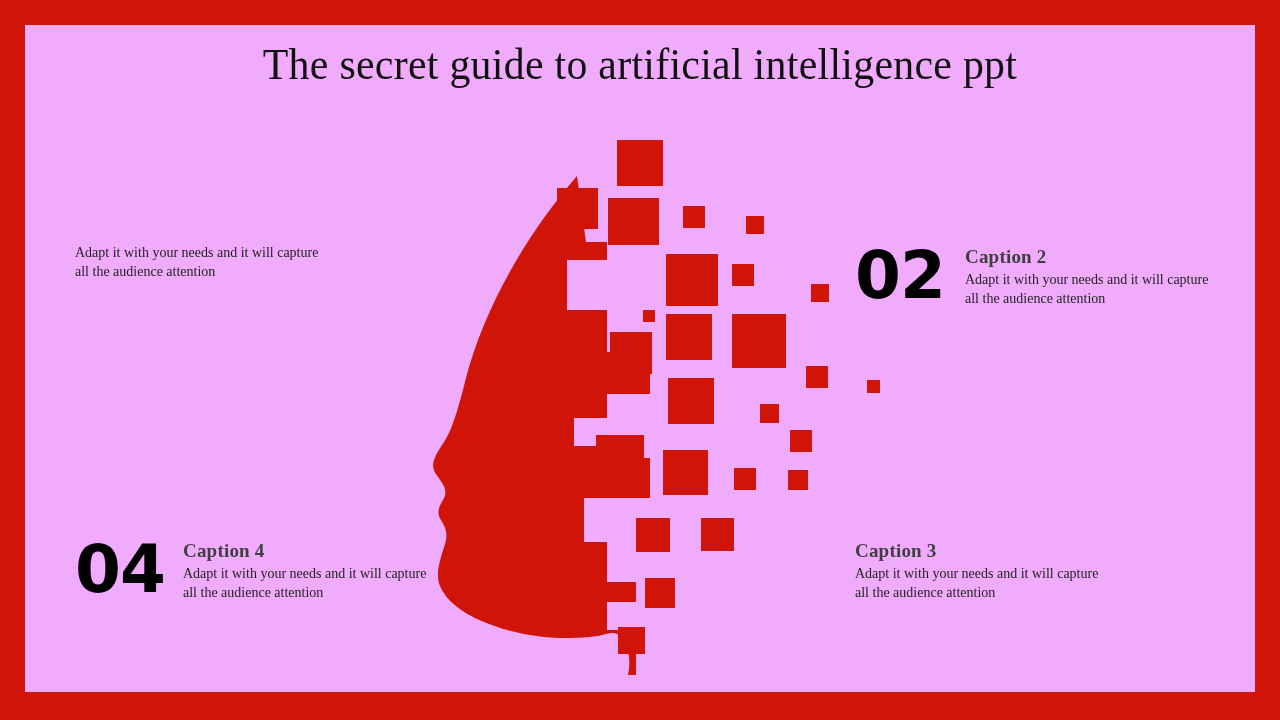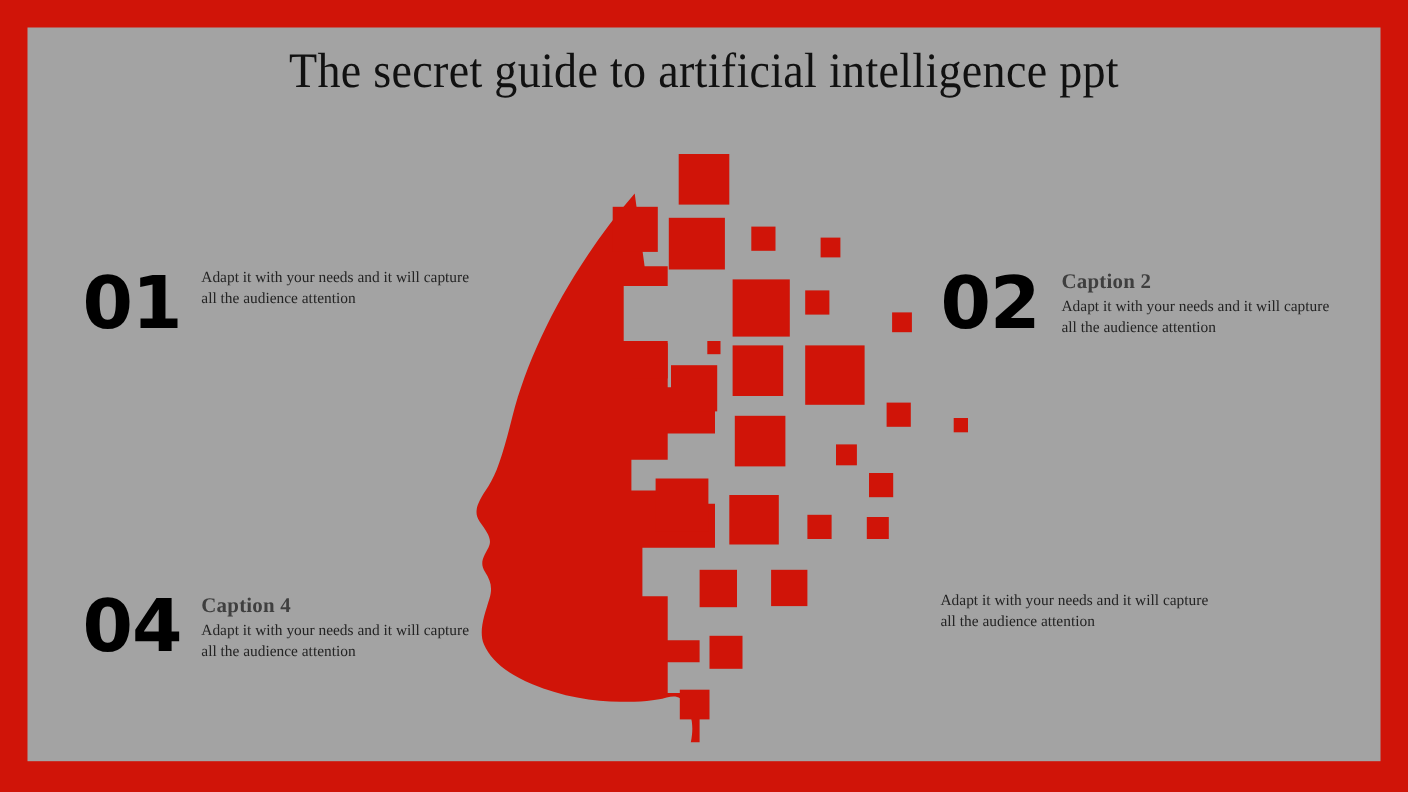--- a/index.html
+++ b/index.html
@@ -21,21 +21,21 @@
     height: 720px;
     background: #d01408;   
     box-sizing: border-box;
   }
   #canvas {
     position: absolute;
     left: 25px;
     top: 25px;
     width: 1230px;
     height: 667px;
-    background: #a3a3a3;
+    background: #f0abfc;
     overflow: hidden;
   }
 
   
   #title {
     position: absolute;
     left: 0;
     top: 10px;
     width: 1230px;
     text-align: center;
@@ -105,21 +105,20 @@
 </style>
 </head>
 <body>
 
 <div id="slide">
   <div id="canvas">
 
     <div id="title">The secret guide to artificial intelligence ppt</div>
 
     <div class="block left row-top">
-      <div class="num">01</div>
       <div class="txtwrap">
         <p class="cap-body">Adapt it with your needs and it will capture all the audience attention</p>
       </div>
     </div>
 
     <div class="block right row-top">
       <div class="num">02</div>
       <div class="txtwrap">
         <p class="cap-head">Caption 2</p>
         <p class="cap-body">Adapt it with your needs and it will capture all the audience attention</p>
@@ -129,20 +128,21 @@
     <div class="block left row-bottom">
       <div class="num">04</div>
       <div class="txtwrap">
         <p class="cap-head">Caption 4</p>
         <p class="cap-body">Adapt it with your needs and it will capture all the audience attention</p>
       </div>
     </div>
 
     <div class="block right row-bottom">
       <div class="txtwrap">
+        <p class="cap-head">Caption 3</p>
         <p class="cap-body">Adapt it with your needs and it will capture all the audience attention</p>
       </div>
     </div>
 
     <div id="graphic">
       <svg viewBox="0 0 500 545" xmlns="http://www.w3.org/2000/svg">
         <g fill="#d01408">
 
           <path d="
             M 177 46

